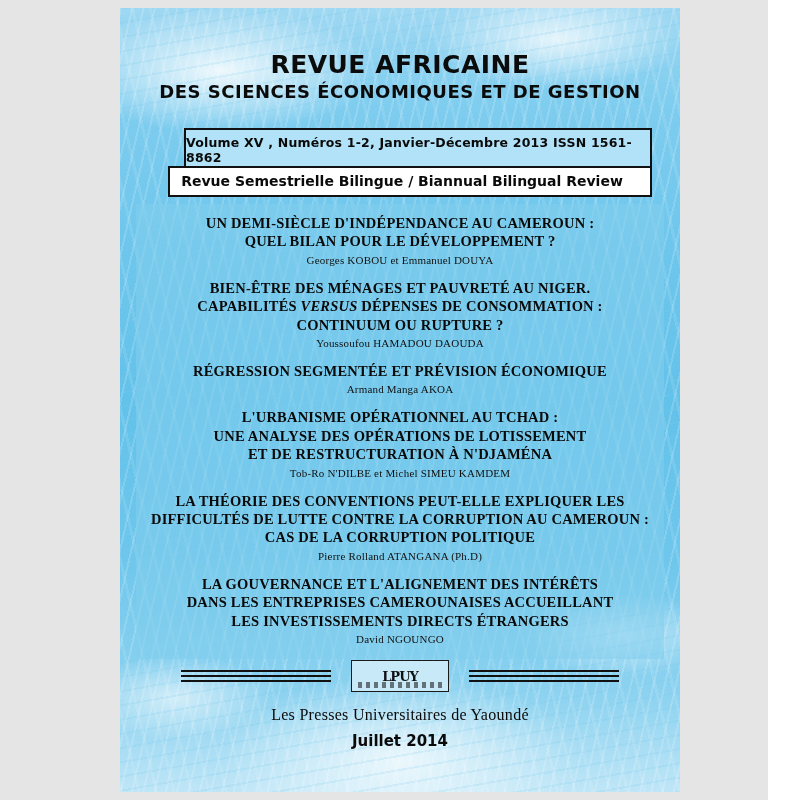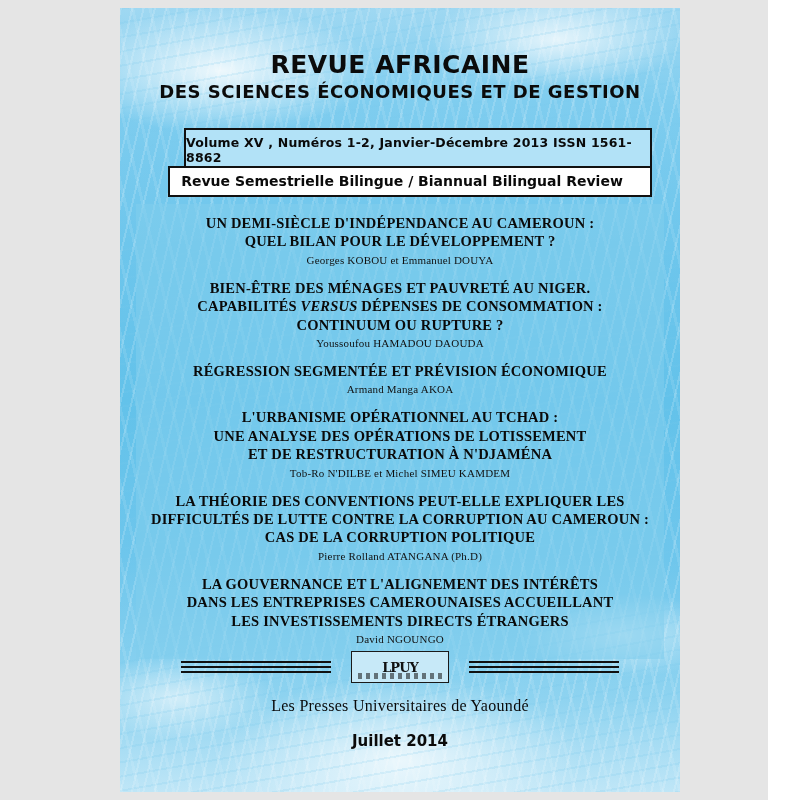--- a/index.html
+++ b/index.html
@@ -176,21 +176,21 @@
     right: 6px;
     height: 6px;
     background:
       repeating-linear-gradient(90deg, #111 0px, #111 4px, transparent 4px, transparent 8px);
     opacity: 0.55;
   }
   #publisher {
     font-family: "Liberation Serif", serif;
     font-size: 16px;
     color: #0a0a0a;
-    margin-bottom: 17px;
+    margin-bottom: 8px;
     letter-spacing: 0.3px;
   }
   #date {
     font-family: "DejaVu Sans", sans-serif;
     font-size: 15px;
     font-weight: bold;
     color: #0a0a0a;
   }
 </style>
 </head>

